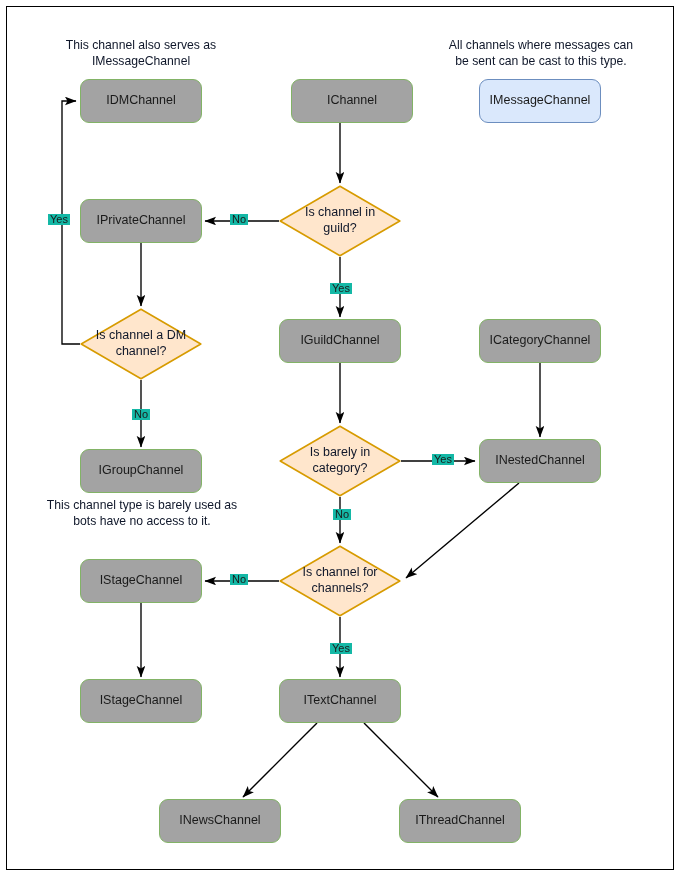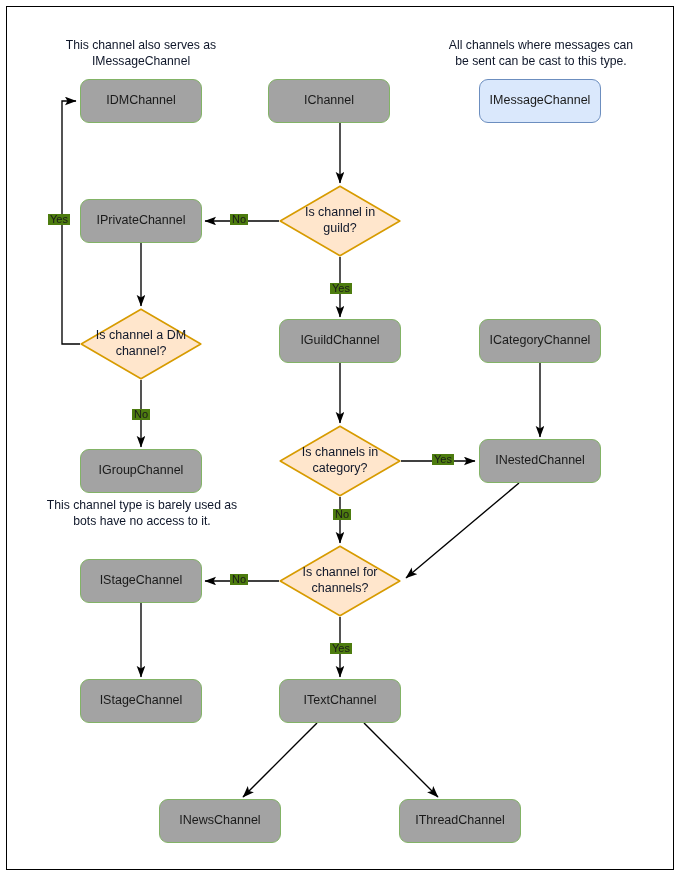--- a/index.html
+++ b/index.html
@@ -78,21 +78,21 @@
     position: absolute;
     text-align: center;
     font-size: 12.2px;
     color: #0f172a;
     line-height: 1.3;
   }
   .edge-label {
     position: absolute;
     font-size: 11px;
     color: #1a1a1a;
-    background: #4d7c0f;
+    background: #14b8a6;
     padding: 0 2px;
     text-align: center;
     line-height: 1;
   }
 </style>
 </head>
 <body>
 
 <div id="canvas">
 
@@ -139,21 +139,21 @@
       <path d="M364,723 L438,797"></path>
     </g>
   </svg>
 
   <div class="note" style="left:50px; top:38px; width:182px;">This channel also serves as IMessageChannel</div>
   <div class="note" style="left:441px; top:38px; width:200px;">All channels where messages can be sent can be cast to this type.</div>
   <div class="note" style="left:44px; top:498px; width:196px;">This channel type is barely used as bots have no access to it.</div>
 
   <div class="node box" style="left:80px; top:79px;">IDMChannel</div>
 
-  <div class="node box" style="left:268px; top:79px;">IChannel</div>
+  <div class="node box" style="left:291px; top:79px;">IChannel</div>
 
   <div class="node box blue" style="left:479px; top:79px;text-align:center;">IMessageChannel</div>
 
   <div class="node box" style="left:80px; top:199px;">IPrivateChannel</div>
 
   <div class="node box" style="left:279px; top:319px;">IGuildChannel</div>
 
   <div class="node box" style="left:479px; top:319px;">ICategoryChannel</div>
 
   <div class="node box" style="left:80px; top:449px;">IGroupChannel</div>
@@ -181,21 +181,21 @@
     <svg class="dshape" viewBox="0 0 122 72">
       <polygon points="61,1.2 120.8,36 61,70.8 1.2,36" fill="#ffe6cc" stroke="#d79b00" stroke-width="1.6" stroke-linejoin="round"></polygon>
     </svg>
     <div class="dlabel">Is channel a DM channel?</div>
   </div>
 
   <div class="node diamond" style="left:279px; top:425px;">
     <svg class="dshape" viewBox="0 0 122 72">
       <polygon points="61,1.2 120.8,36 61,70.8 1.2,36" fill="#ffe6cc" stroke="#d79b00" stroke-width="1.6" stroke-linejoin="round"></polygon>
     </svg>
-    <div class="dlabel">Is channels in category?</div>
+    <div class="dlabel">Is barely in category?</div>
   </div>
 
   <div class="node diamond" style="left:279px; top:545px;">
     <svg class="dshape" viewBox="0 0 122 72">
       <polygon points="61,1.2 120.8,36 61,70.8 1.2,36" fill="#ffe6cc" stroke="#d79b00" stroke-width="1.6" stroke-linejoin="round"></polygon>
     </svg>
     <div class="dlabel">Is channel for channels?</div>
   </div>
 
   <div class="edge-label" style="left:230px; top:214px;">No</div>

